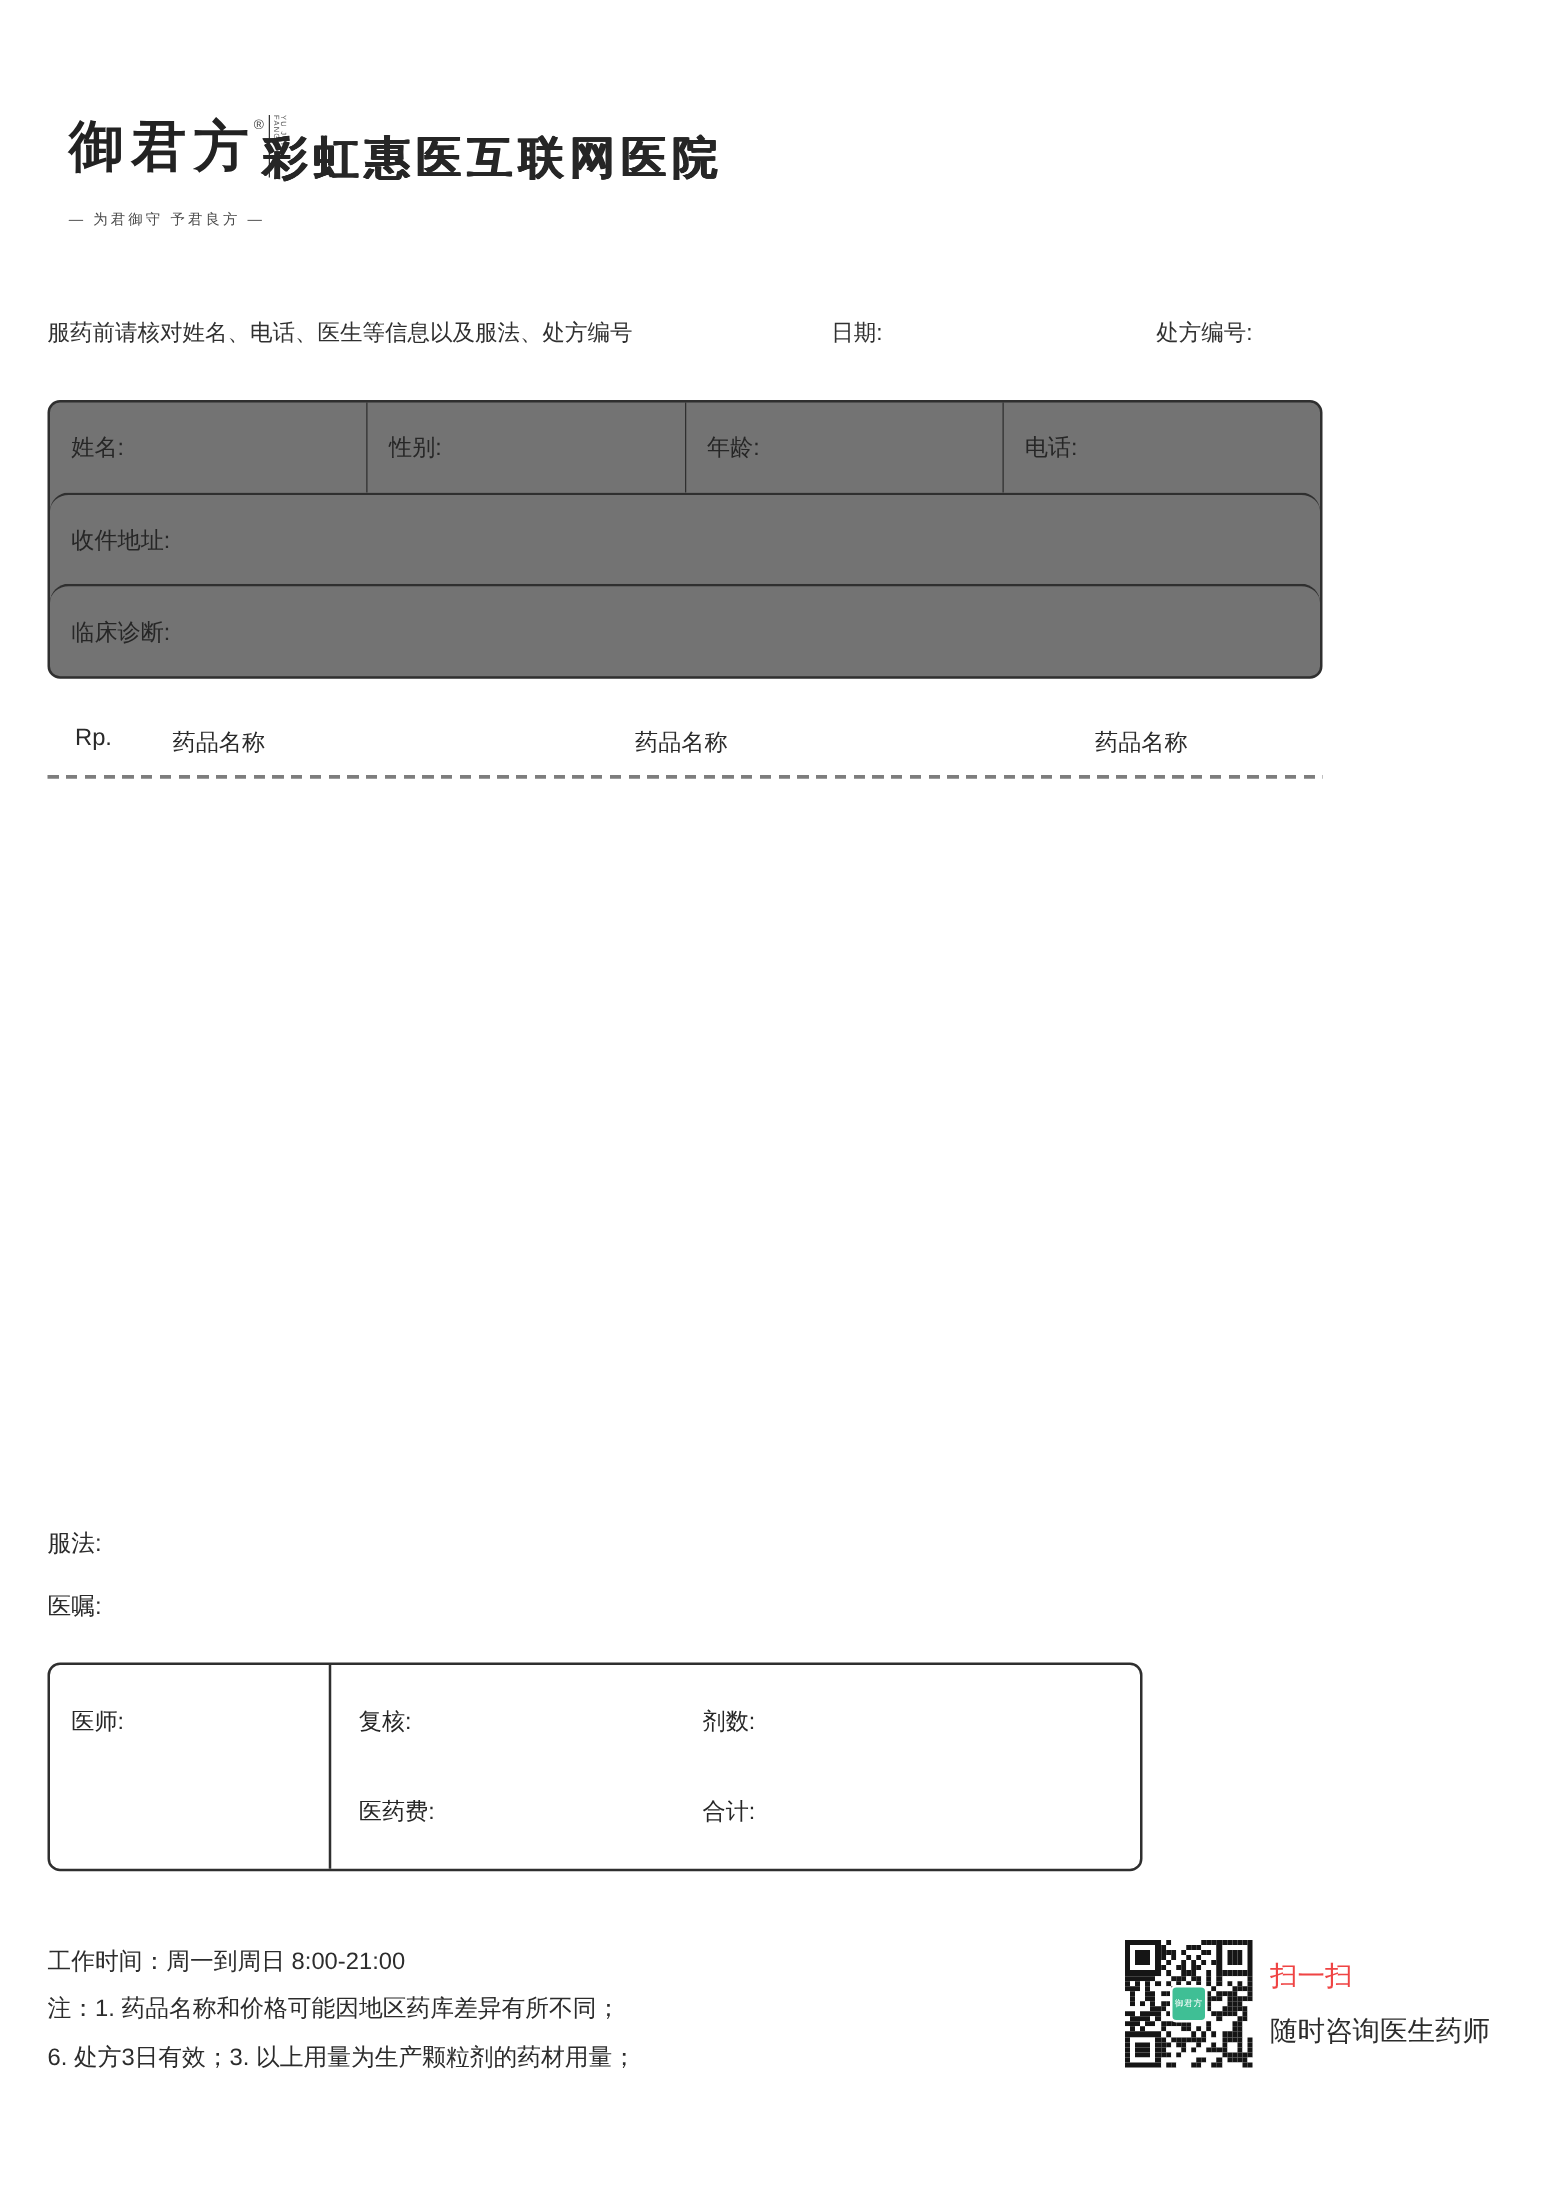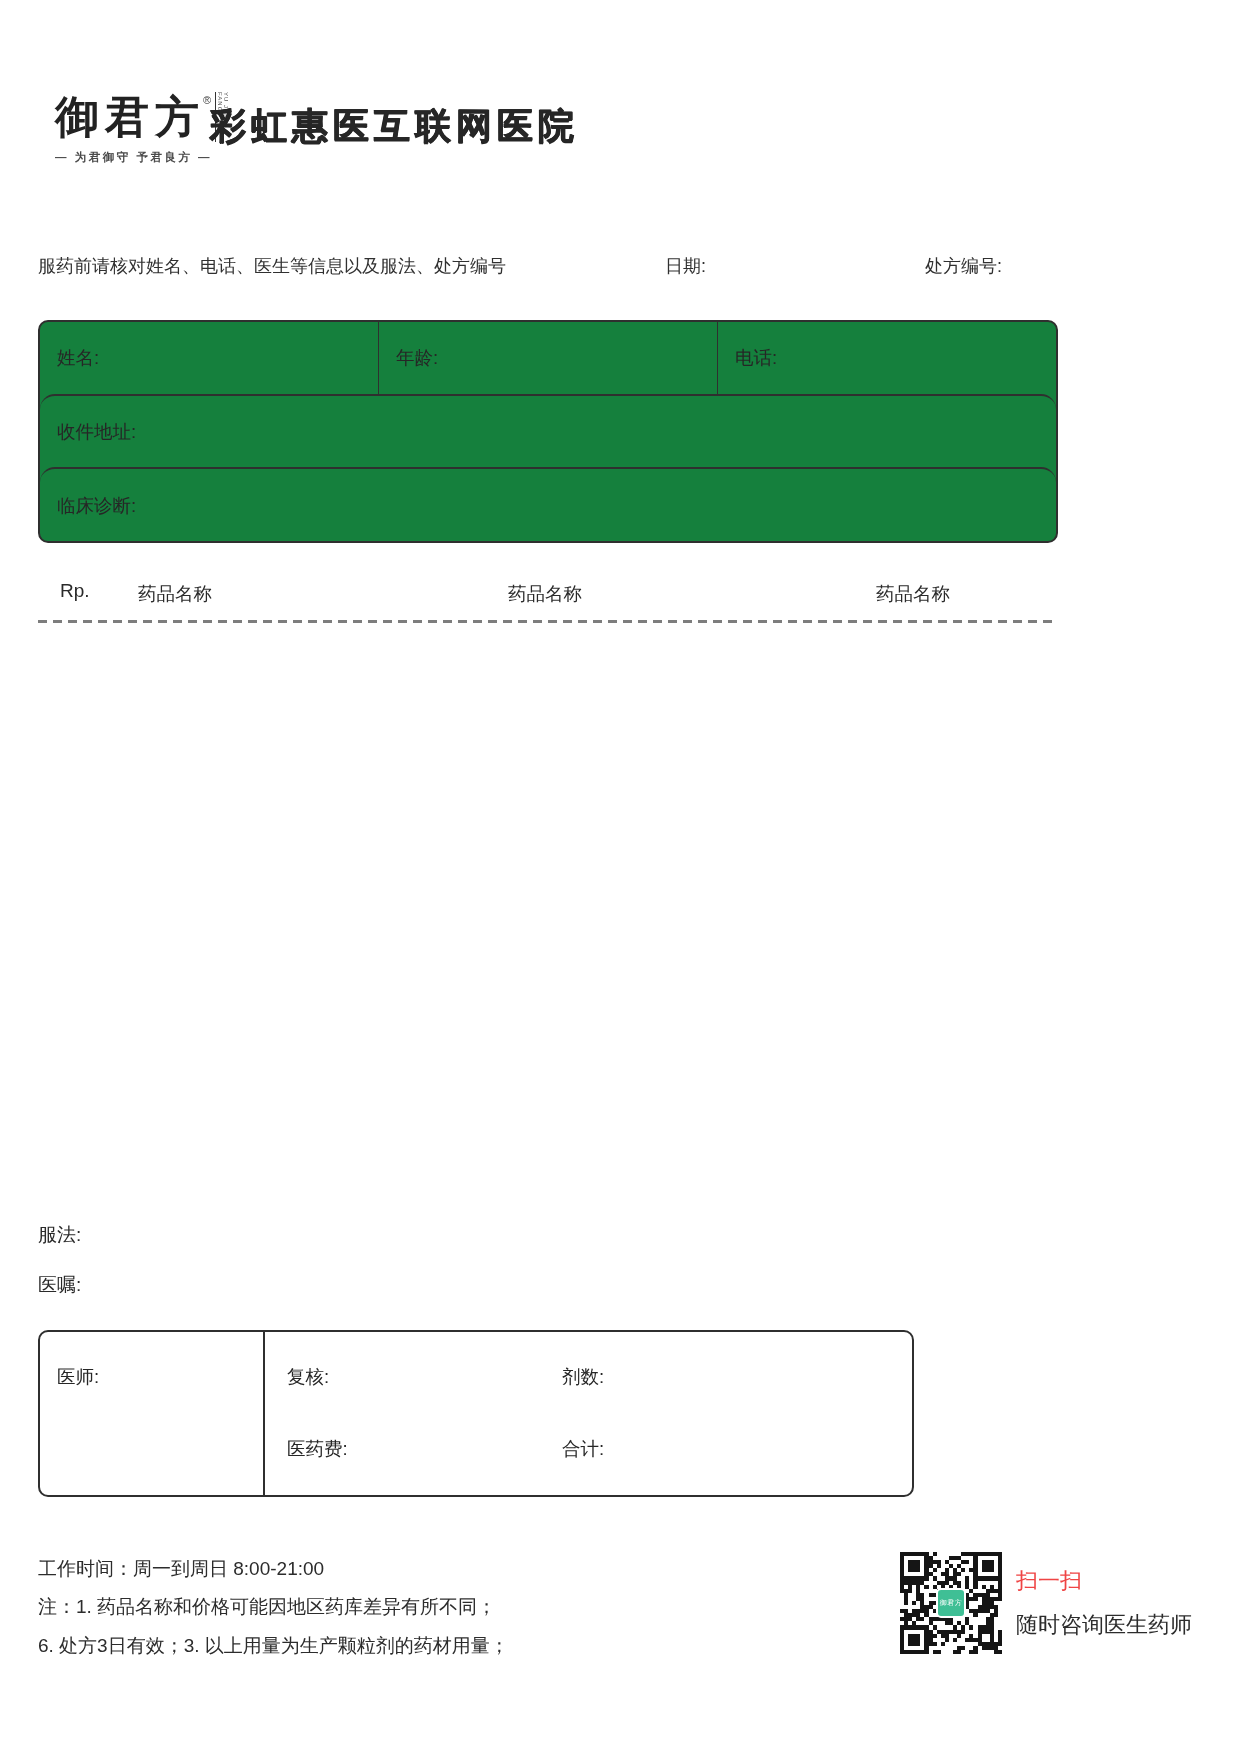--- a/index.html
+++ b/index.html
@@ -36,26 +36,25 @@
     align-items: center;
   }
   .logo-vert span {
     writing-mode: vertical-rl;
     font-size: 6px;
     letter-spacing: 1px;
     color: #555;
     padding-left: 1px;
   }
   .tagline {
-    margin-top: 6px;
+    margin-top: 24px;
     font-size: 11.5px;
     letter-spacing: 2.5px;
     color: #4a4a4a;
     white-space: nowrap;
-    font-weight: bold;
   }
   .hospital-title {
     position: absolute;
     left: 210px;
     top: 102px;
     font-size: 36px;
     font-weight: 900;
     letter-spacing: 5px;
     color: #262626;
     text-shadow: 0.6px 0 currentColor, -0.6px 0 currentColor, 0 0.6px currentColor;
@@ -70,21 +69,21 @@
 
   
   .patient-box {
     position: absolute;
     left: 38px; top: 320px;
     width: 1020px; height: 223px;
     border: 2.5px solid #2f2f2f;
     border-radius: 10px;
     display: flex;
     flex-direction: column;
-    background: #15803d;
+    background: #737373;
   }
   .p-row { flex: 1; display: flex; align-items: center; }
   .p-row + .p-row { border-top: 2px solid #2f2f2f; }
   .p-cell { flex: 1; height: 100%; display: flex; align-items: center; padding-left: 17px; }
   .p-cell + .p-cell { border-left: 1.5px solid #2f2f2f; }
   .p-label { font-size: 18.5px; color: #262626; white-space: nowrap; }
   .p-wide { padding-left: 17px; border-radius: 15px; }
 
   
   .rp-label { position: absolute; left: 60px; top: 580px; font-size: 19px; color: #2a2a2a; }
@@ -182,20 +181,23 @@
   <div class="notice-row">
     <span class="notice">服药前请核对姓名、电话、医生等信息以及服法、处方编号</span>
     <span class="date-label">日期:</span>
     <span class="rx-label">处方编号:</span>
   </div>
 
   <div class="patient-box">
     <div class="p-row">
       <div class="p-cell">
         <span class="p-label">姓名:</span>
+      </div>
+      <div class="p-cell">
+        <span class="p-label">性别:</span>
       </div>
       <div class="p-cell">
         <span class="p-label">年龄:</span>
       </div>
       <div class="p-cell">
         <span class="p-label">电话:</span>
       </div>
     </div>
     <div class="p-row p-wide">
       <span class="p-label">收件地址:</span>

